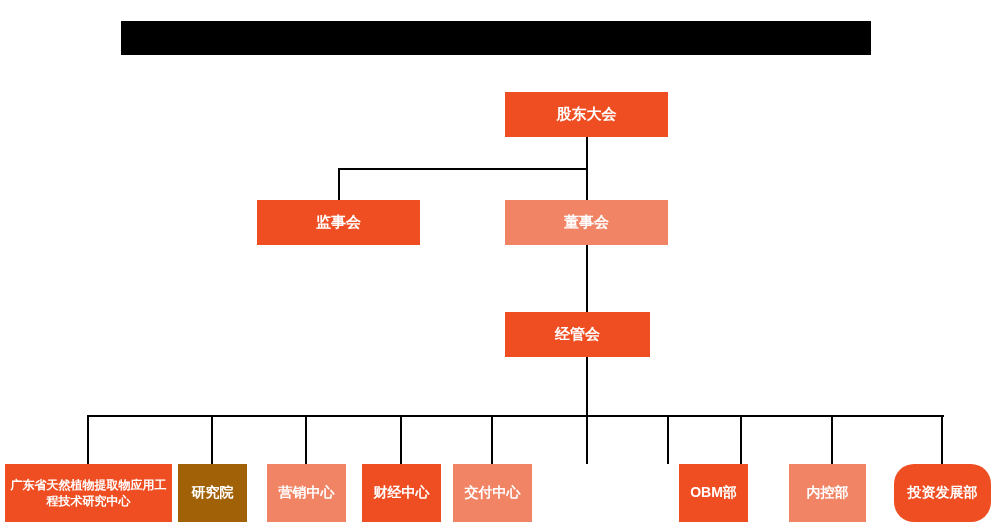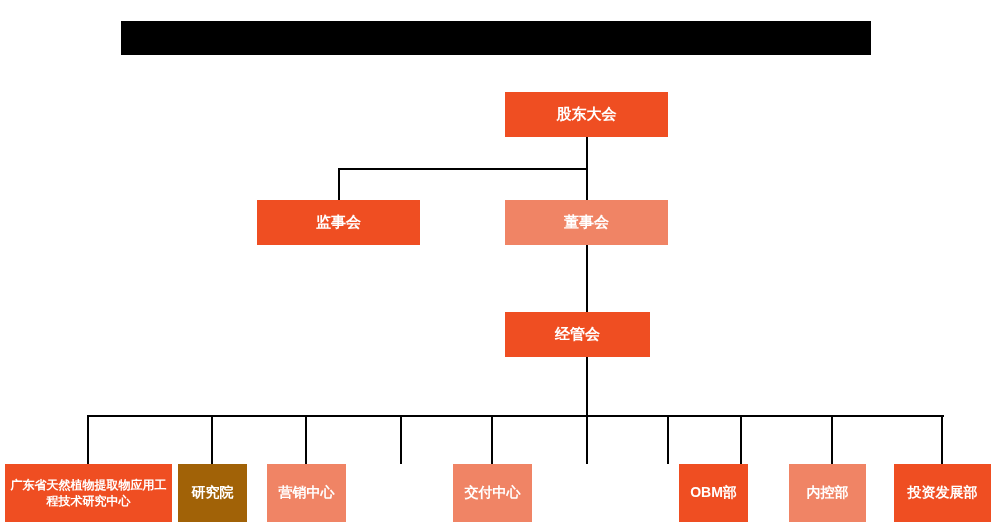--- a/index.html
+++ b/index.html
@@ -88,24 +88,25 @@
   <div class="line" style="left: 740px; top: 415px; width: 2px; height: 49px; background-color: rgb(0, 0, 0);"></div>
   <div class="line" style="left: 831px; top: 415px; width: 2px; height: 49px; background-color: rgb(0, 0, 0);"></div>
   <div class="line" style="left: 941px; top: 415px; width: 2px; height: 49px; background-color: rgb(0, 0, 0);"></div>
 
   <div class="dept small-text" style="left: 5px; width: 167px; background-color: rgb(239, 78, 34);">广东省天然植物提取物应用工程技术研究中心</div>
 
   <div class="dept" style="left: 178px; width: 69px; background-color: #a16207;">研究院</div>
 
   <div class="dept" style="left: 267px; width: 79px; background-color: rgb(240, 132, 101);">营销中心</div>
 
+  <div class="dept" style="left: 362px; width: 79px; background-color: rgb(239, 78, 34);">财经中心</div>
 
   <div class="dept" style="left: 453px; width: 79px; background-color: rgb(240, 132, 101);">交付中心</div>
 
 
 
   <div class="dept" style="left: 679px; width: 69px; background-color: rgb(239, 78, 34);">OBM部</div>
 
   <div class="dept" style="left: 789px; width: 77px; background-color: rgb(240, 132, 101);">内控部</div>
 
-  <div class="dept" style="left: 894px; width: 97px; background-color: rgb(239, 78, 34);">投资发展部</div>
+  <div class="dept" style="left: 894px; width: 97px; background-color: rgb(239, 78, 34); border-radius: 20px;">投资发展部</div>
 
 </div>
 
 </body></html>

